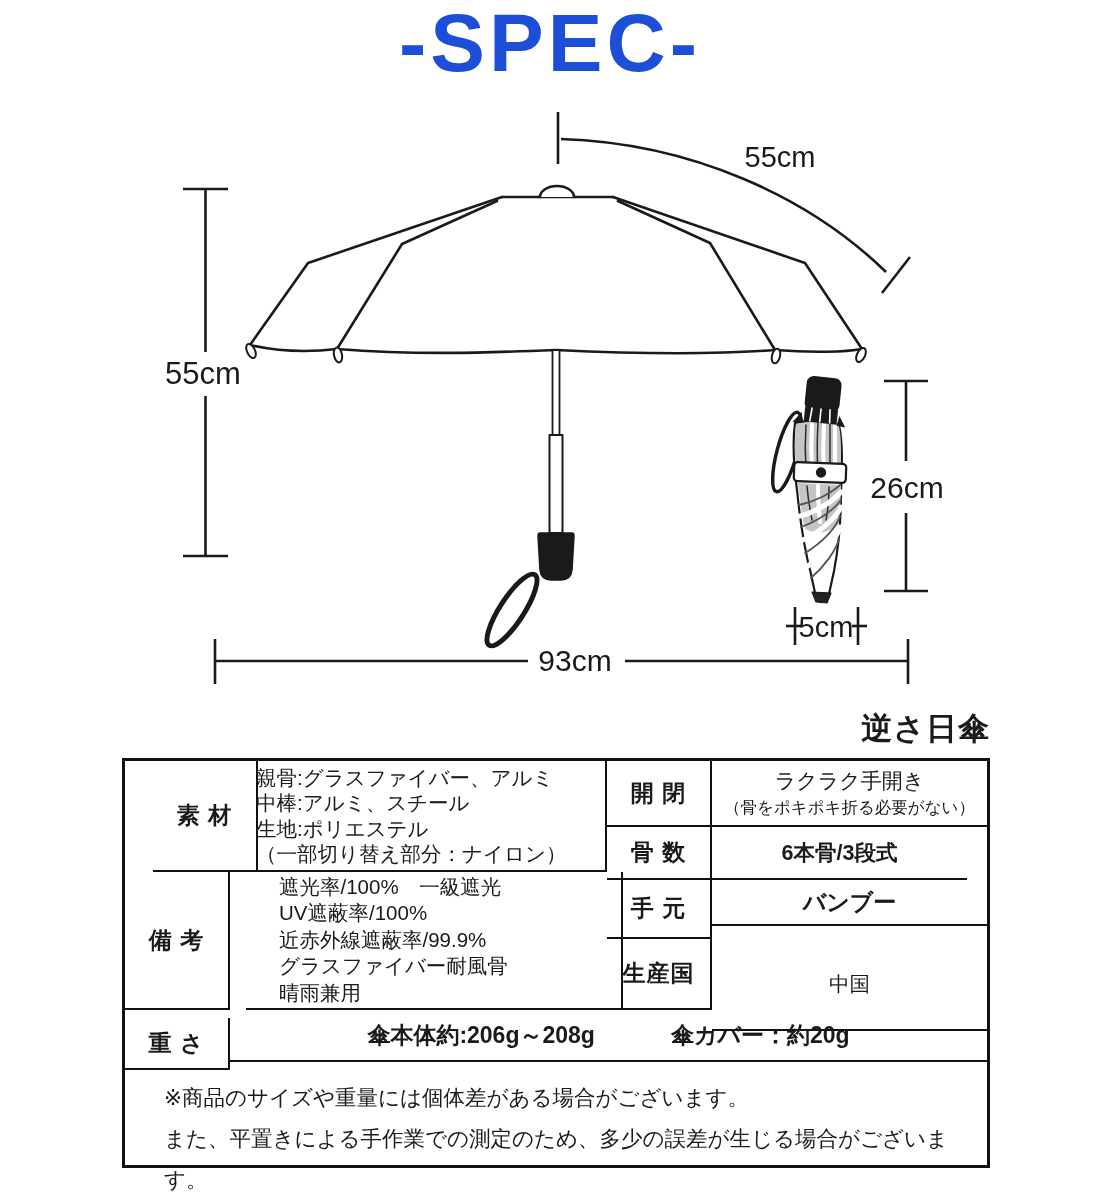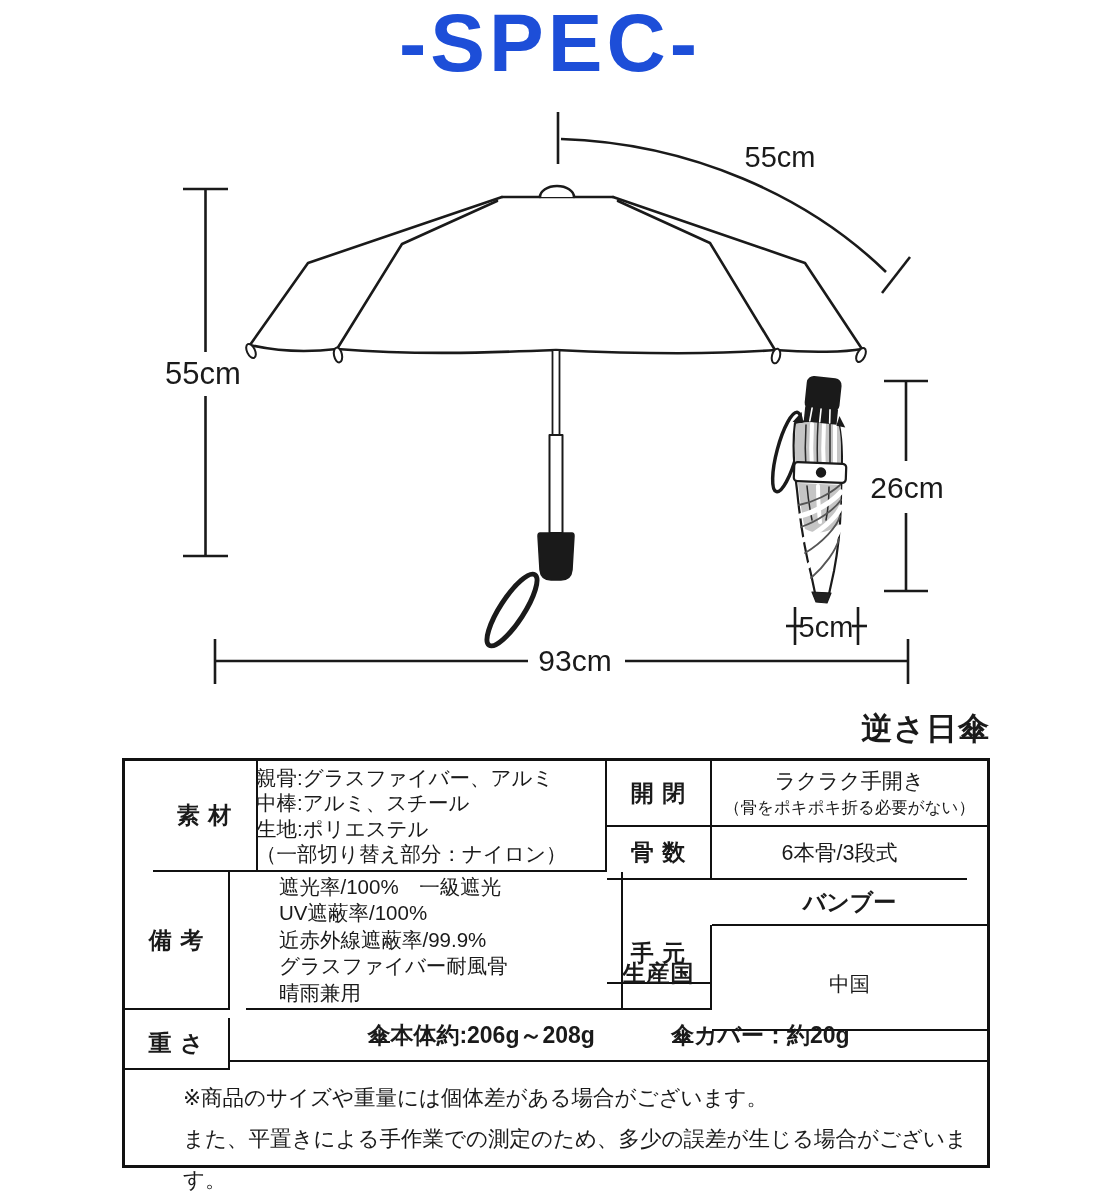--- a/index.html
+++ b/index.html
@@ -24,31 +24,31 @@
   .c-mat{left:105px;top:0;width:377px;height:111px;flex-direction:column;justify-content:center;
          padding-left:26px;font-size:20.5px;line-height:25.5px;}
   .c-biko-label{left:0;top:111px;width:105px;height:138px;}
   .c-biko{left:105px;top:111px;width:377px;height:138px;flex-direction:column;justify-content:center;
           padding-left:33px;font-size:20.5px;line-height:26.5px;margin-left:16px;}
   .c-kaihei-label{left:482px;top:0;width:105px;height:66px;}
   .c-kaihei{left:587px;top:0;width:275px;height:66px;flex-direction:column;align-items:center;justify-content:center;}
   .kaihei-value{font-size:21px;}
   .kaihei-note{font-size:16.5px;margin-top:2px;}
   .c-honesu-label{left:482px;top:66px;width:105px;height:53px;}
-  .c-honesu{left:587px;top:66px;width:255px;height:53px;align-items:center;justify-content:center;font-size:21.5px;}
-  .c-temoto-label{left:482px;top:119px;width:105px;height:59px;margin-top:45px;}
+  .c-honesu{left:587px;top:66px;width:255px;height:53px;align-items:center;justify-content:center;font-size:21.5px;font-weight:bold;}
+  .c-temoto-label{left:482px;top:119px;width:105px;height:59px;}
   .c-temoto{left:587px;top:119px;width:275px;height:46px;align-items:center;justify-content:center;font-size:23px;font-weight:bold;}
   .c-country-label{left:482px;top:178px;width:105px;height:71px;}
   .c-country{left:587px;top:178px;width:275px;height:92px;align-items:center;justify-content:center;font-size:20.5px;}
   .c-weight-label{left:0;top:249px;width:105px;height:52px;margin-top:8px;}
   .c-weight{left:105px;top:249px;width:757px;height:52px;align-items:center;justify-content:center;
             font-size:23px;font-weight:600;gap:21px;}
   .weight-cover{margin-left:55px;}
   .c-footer{left:0;top:301px;width:862px;height:103px;flex-direction:column;
-            padding:16px 8px 0 58px;font-size:21.5px;line-height:41px;}
+            padding:16px 8px 0 39px;font-size:21.5px;line-height:41px;}
 </style>
 </head>
 <body>
 
 <svg id="diagram" class="abs" viewBox="0 0 1100 1200" xmlns="http://www.w3.org/2000/svg">
   <g stroke="#1a1a1a" stroke-width="2.6" fill="none" stroke-linecap="round" stroke-linejoin="round">
 
     <g>
       <path d="M502,197 L613,197"></path>
       <path d="M540,197 A17 11 0 0 1 574,197" fill="#fff"></path>

